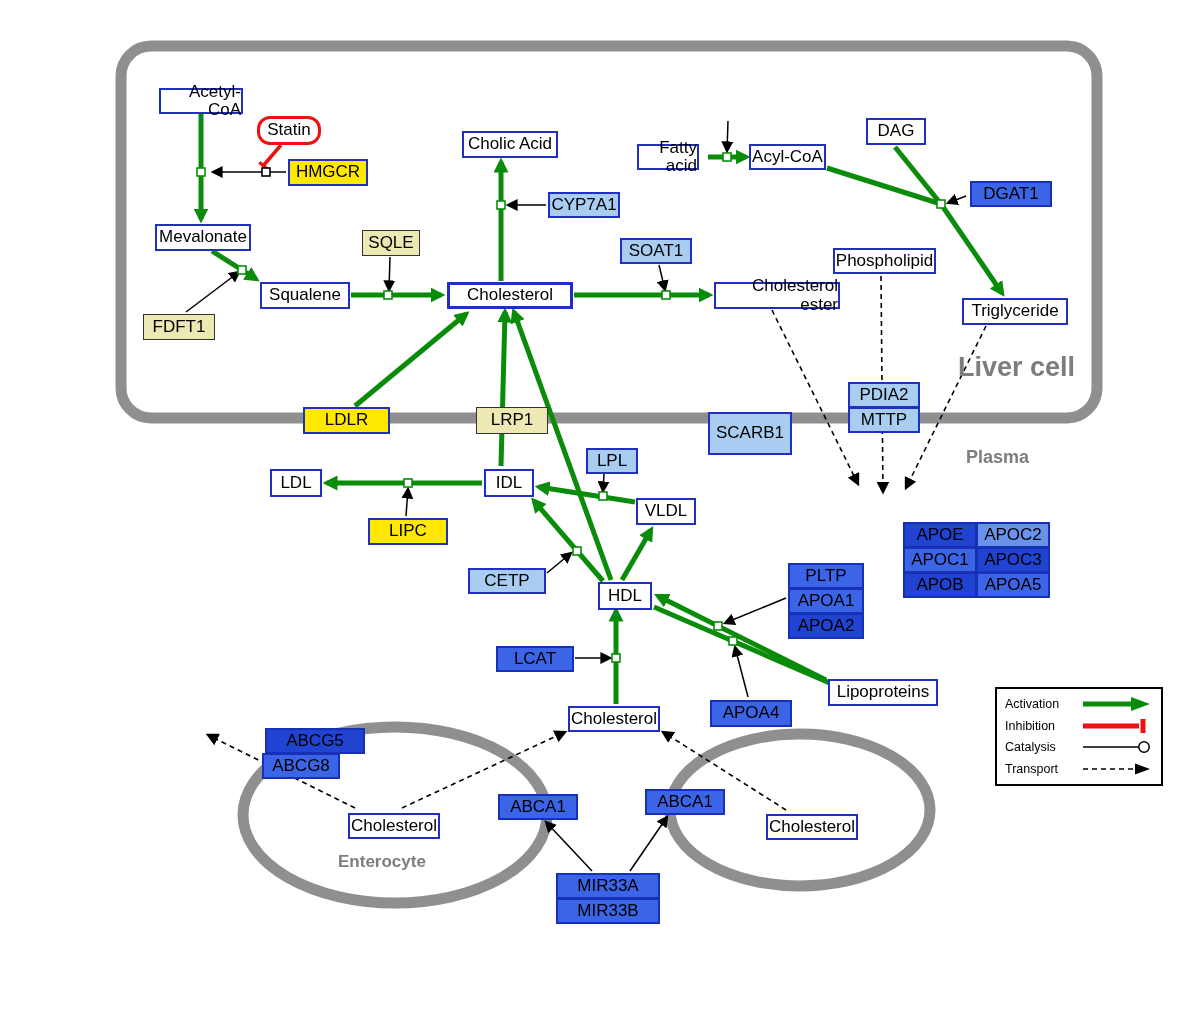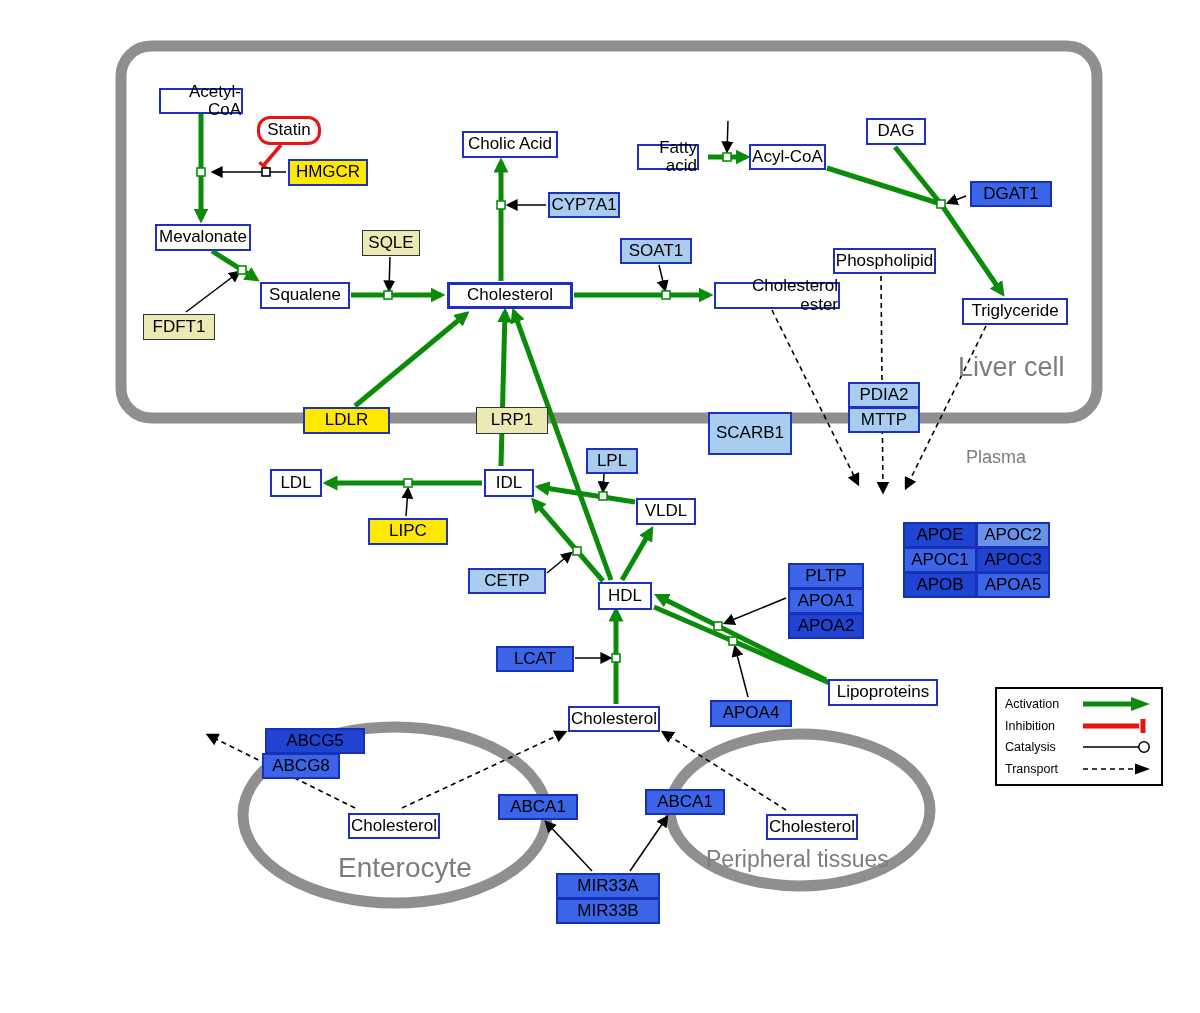--- a/index.html
+++ b/index.html
@@ -10,21 +10,21 @@
   .node{position:absolute;display:flex;align-items:center;justify-content:center;text-align:right;
         font-size:17px;line-height:1.08;color:#000;background:#fff;border:2px solid #1f2fbf;z-index:3}
   .metab-bold{border-width:3px}
   .yellow{background:#ffe800;border:2px solid #1f2fbf}
   .paleyellow{background:#ece9b4;border:1px solid #333}
   .lightblue{background:#a9cdf0;border:2px solid #1f2fbf}
   .blue{background:#3c64e6;border:2px solid #1630b6}
   .darkblue{background:#2143d2;border:2px solid #1630b6}
   .midblue{background:#6b92ea;border:2px solid #1630b6}
   .statin{background:#fff;border:3px solid #ee1111;border-radius:13px}
-  .rlabel{position:absolute;font-weight:normal;color:#7d7d7d;z-index:2;white-space:nowrap}
+  .rlabel{position:absolute;font-weight:bold;color:#7d7d7d;z-index:2;white-space:nowrap}
   .legend{position:absolute;left:995px;top:687px;width:168px;height:99px;border:2px solid #000;background:#fff;
           display:flex;flex-direction:column;justify-content:space-around;padding:4px 8px;z-index:4}
   .lrow{display:flex;justify-content:space-between;align-items:center;font-size:12.5px;color:#000}
   .lrow svg{flex:0 0 auto}
 </style>
 </head>
 <body>
 
 <div class="canvas">
 
@@ -117,22 +117,21 @@
       <rect x="573" y="547" width="8" height="8"></rect>
       <rect x="714" y="622" width="8" height="8"></rect>
       <rect x="729" y="637" width="8" height="8"></rect>
       <rect x="612" y="654" width="8" height="8"></rect>
       <rect x="262" y="168" width="8" height="8" stroke="#000"></rect>
     </g>
   </svg>
 
   <div class="rlabel" style="left:958px;top:352px;font-size:27px">Liver cell</div>
   <div class="rlabel" style="left:966px;top:447px;font-size:18px">Plasma</div>
-  <div class="rlabel" style="left:338px;top:852px;font-size:28px">Enterocyte</div>
-  <div class="rlabel" style="left:706px;top:846px;font-size:23px">Peripheral tissues</div>
+  <div class="rlabel" style="left:338px;top:852px;font-size:17px">Enterocyte</div>
 
   <div class="node" style="left:159px;top:88px;width:84px;height:26px">Acetyl-CoA</div>
   <div class="node statin" style="left:257px;top:116px;width:64px;height:29px">Statin</div>
   <div class="node yellow" style="left:288px;top:159px;width:80px;height:27px">HMGCR</div>
   <div class="node" style="left:155px;top:224px;width:96px;height:27px">Mevalonate</div>
   <div class="node paleyellow" style="left:143px;top:314px;width:72px;height:26px">FDFT1</div>
   <div class="node" style="left:260px;top:282px;width:90px;height:27px">Squalene</div>
   <div class="node paleyellow" style="left:362px;top:230px;width:58px;height:26px">SQLE</div>
   <div class="node metab-bold" style="left:447px;top:282px;width:126px;height:27px">Cholesterol</div>
   <div class="node" style="left:462px;top:131px;width:96px;height:27px">Cholic Acid</div>

